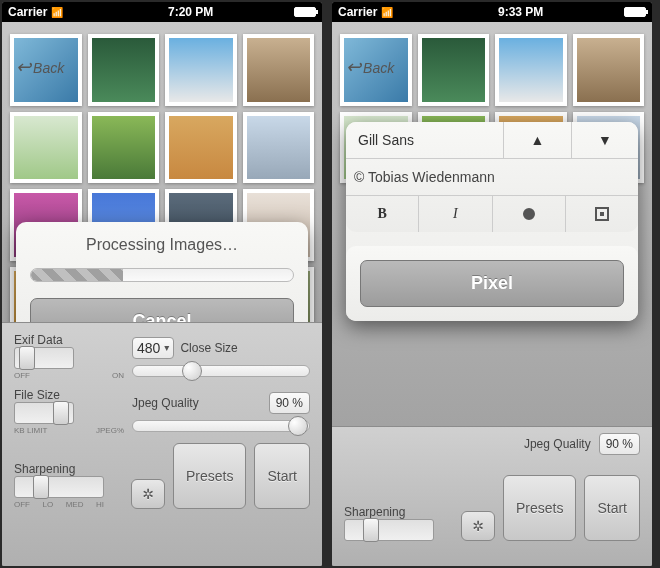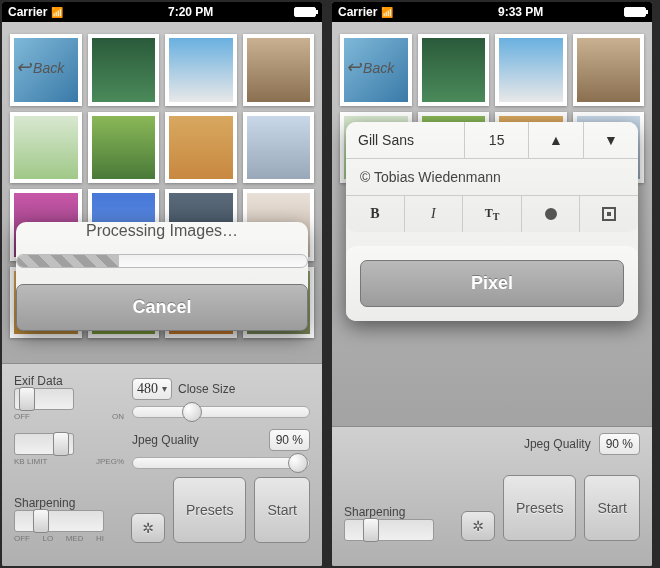--- a/index.html
+++ b/index.html
@@ -82,21 +82,21 @@
 .t11 { background: linear-gradient(#5a6a7a,#3a4a58); }
 .t12 { background: linear-gradient(#e8e0d8,#c8b8a8); }
 .t13 { background: linear-gradient(#d8a858,#b88838); }
 .t14 { background: linear-gradient(#a8c858,#789838); }
 .t15 { background: linear-gradient(#e89838,#c87828); }
 .t16 { background: linear-gradient(#98a878,#788858); }
 
 .bottom-panel {
   position: absolute;
   bottom: 0; left: 0; right: 0;
-  height: 203px;
+  height: 244px;
   background: linear-gradient(#d0d0d0,#b0b0b0);
   border-top: 1px solid rgba(0,0,0,0.2);
   padding: 10px 12px;
   font-size: 11px;
   color: #555;
 }
 .panel-row { display: flex; align-items: center; margin-bottom: 8px; gap: 8px; }
 .label { font-size: 12px; color: #444; }
 .slider-sm {
   width: 60px; height: 22px;
@@ -118,21 +118,21 @@
 .slider-knob {
   position: absolute; top: -5px; width: 20px; height: 20px;
   background: radial-gradient(circle at 30% 30%, #fff, #ccc);
   border: 1px solid #888; border-radius: 50%;
 }
 .ticks { display: flex; justify-content: space-between; font-size: 8px; color: #777; margin-top: 2px; }
 .pixel-box {
   display: flex; align-items: center;
   background: linear-gradient(#fafafa,#e8e8e8);
   border: 1px solid #999; border-radius: 4px;
-  padding: 2px 4px; gap: 4px; font-family: Liberation Serif, serif;
+  padding: 2px 4px; gap: 4px;
 }
 .pixel-val { font-size: 14px; color: #333; font-weight: 500; }
 .arrow-dn { font-size: 10px; color: #555; }
 .pct-box {
   background: linear-gradient(#fafafa,#e8e8e8);
   border: 1px solid #999; border-radius: 4px;
   padding: 3px 6px; font-size: 12px; color: #333;
 }
 .btn {
   background: linear-gradient(#e8e8e8,#c8c8c8);
@@ -145,20 +145,21 @@
 .modal-overlay {
   position: absolute;
   top: 20px; left: 0; right: 0; bottom: 200px;
 }
 .modal {
   position: absolute;
   left: 14px; right: 14px;
   background: linear-gradient(#f8f8f6,#ececea);
   border-radius: 10px;
   box-shadow: 0 6px 20px rgba(0,0,0,0.5);
+  padding: 14px;
 }
 .modal.progress { top: 200px; }
 .modal-title {
   text-align: center; font-size: 16px; color: #555;
   margin-bottom: 14px;
 }
 .progress-track {
   height: 14px; border-radius: 8px;
   border: 1px solid #bbb;
   background: linear-gradient(#f0f0f0,#fafafa);
@@ -184,21 +185,21 @@
 }
 .tp-row:last-child { border-bottom: none; }
 .tp-cell {
   flex: 1; padding: 10px 12px; font-size: 14px; color: #333;
   border-right: 1px solid #ccc; display: flex; align-items: center; justify-content: center;
 }
 .tp-cell:last-child { border-right: none; }
 .tp-cell.wide { flex: 2.2; justify-content: flex-start; padding-left: 12px; }
 .tp-cell.num { flex: 0.9; }
 .tp-cell.arrow { flex: 0.7; }
-.tp-full { padding: 10px 14px; font-size: 14px; color: #444; }
+.tp-full { padding: 10px 8px; font-size: 14px; color: #444; }
 .fmt { font-weight: bold; font-family: serif; }
 .fmt.i { font-style: italic; font-weight: normal; }
 .fmt.t { font-size: 12px; position: relative; }
 .tp-wrap { background: linear-gradient(#f8f8f6,#ececea); border-radius: 10px; overflow: hidden; }
 .tp-wrap + .tp-wrap { margin-top: 14px; }
 .radio-dot {
   width: 12px; height: 12px; border-radius: 50%;
   border: 2px solid #555;
 }
 .radio-dot.filled { background: #555; }
@@ -323,20 +324,21 @@
           <span class="label">Close Size</span>
         </div>
         <div class="slider-long">
             <div class="slider-knob" style="left:28%"></div>
           </div>
       </div>
     </div>
 
     <div class="panel-row">
       <div style="width:110px">
+        <div class="label">File Size</div>
         <div class="slider-sm">
             <div class="knob" style="right:4px"></div>
           </div>
         <div class="ticks">
             <span>KB LIMIT</span>
             <span>JPEG%</span>
           </div>
       </div>
       <div style="flex:1">
         <div style="display:flex;align-items:center;justify-content:space-between;margin-bottom:6px">
@@ -408,40 +410,36 @@
       <div class="thumb">
           <div class="thumb-inner t8"></div>
         </div>
     </div>
   </div>
 
   <div class="modal text-panel" style="left:14px;right:14px">
     <div class="tp-wrap">
       <div class="tp-row">
         <div class="tp-cell wide">Gill Sans</div>
-        <div class="tp-cell num">15</div>
         <div class="tp-cell arrow">
             <span class="tri-up"></span>
           </div>
         <div class="tp-cell arrow">
             <span class="tri-dn"></span>
           </div>
       </div>
       <div class="tp-row">
         <div class="tp-full" style="width:100%">© Tobias Wiedenmann</div>
       </div>
       <div class="tp-row">
         <div class="tp-cell">
             <span class="fmt">B</span>
           </div>
         <div class="tp-cell">
             <span class="fmt i">I</span>
-          </div>
-        <div class="tp-cell">
-            <span class="fmt t">T<sub>T</sub></span>
           </div>
         <div class="tp-cell">
             <div class="radio-dot filled"></div>
           </div>
         <div class="tp-cell">
             <div class="sq-inset"></div>
           </div>
       </div>
     </div>
 

